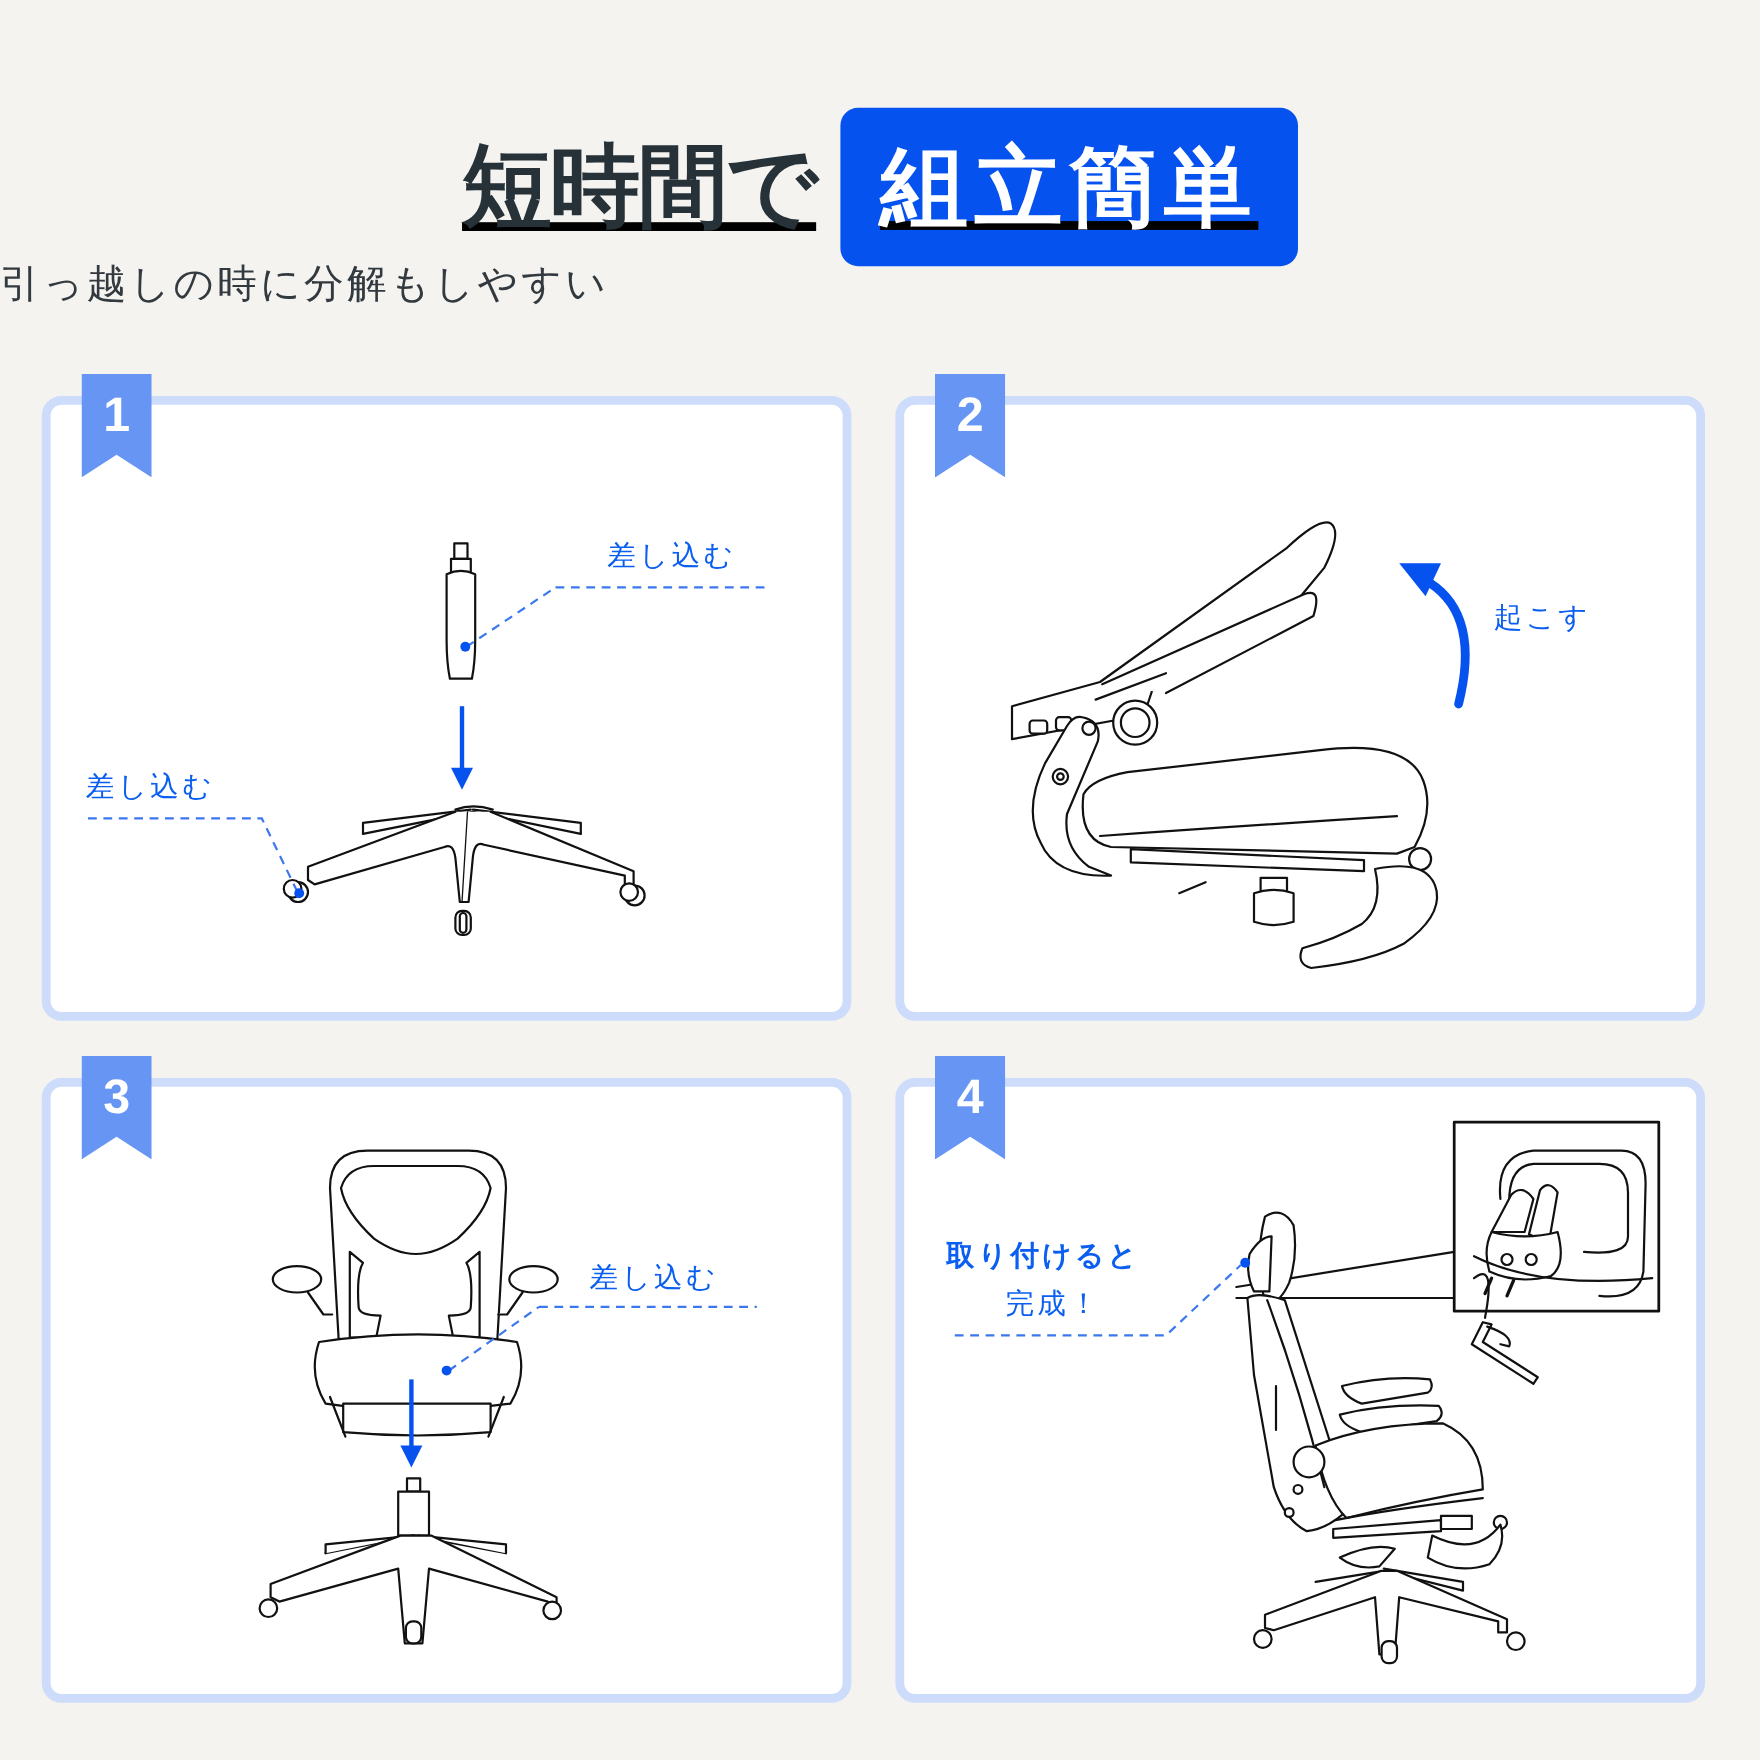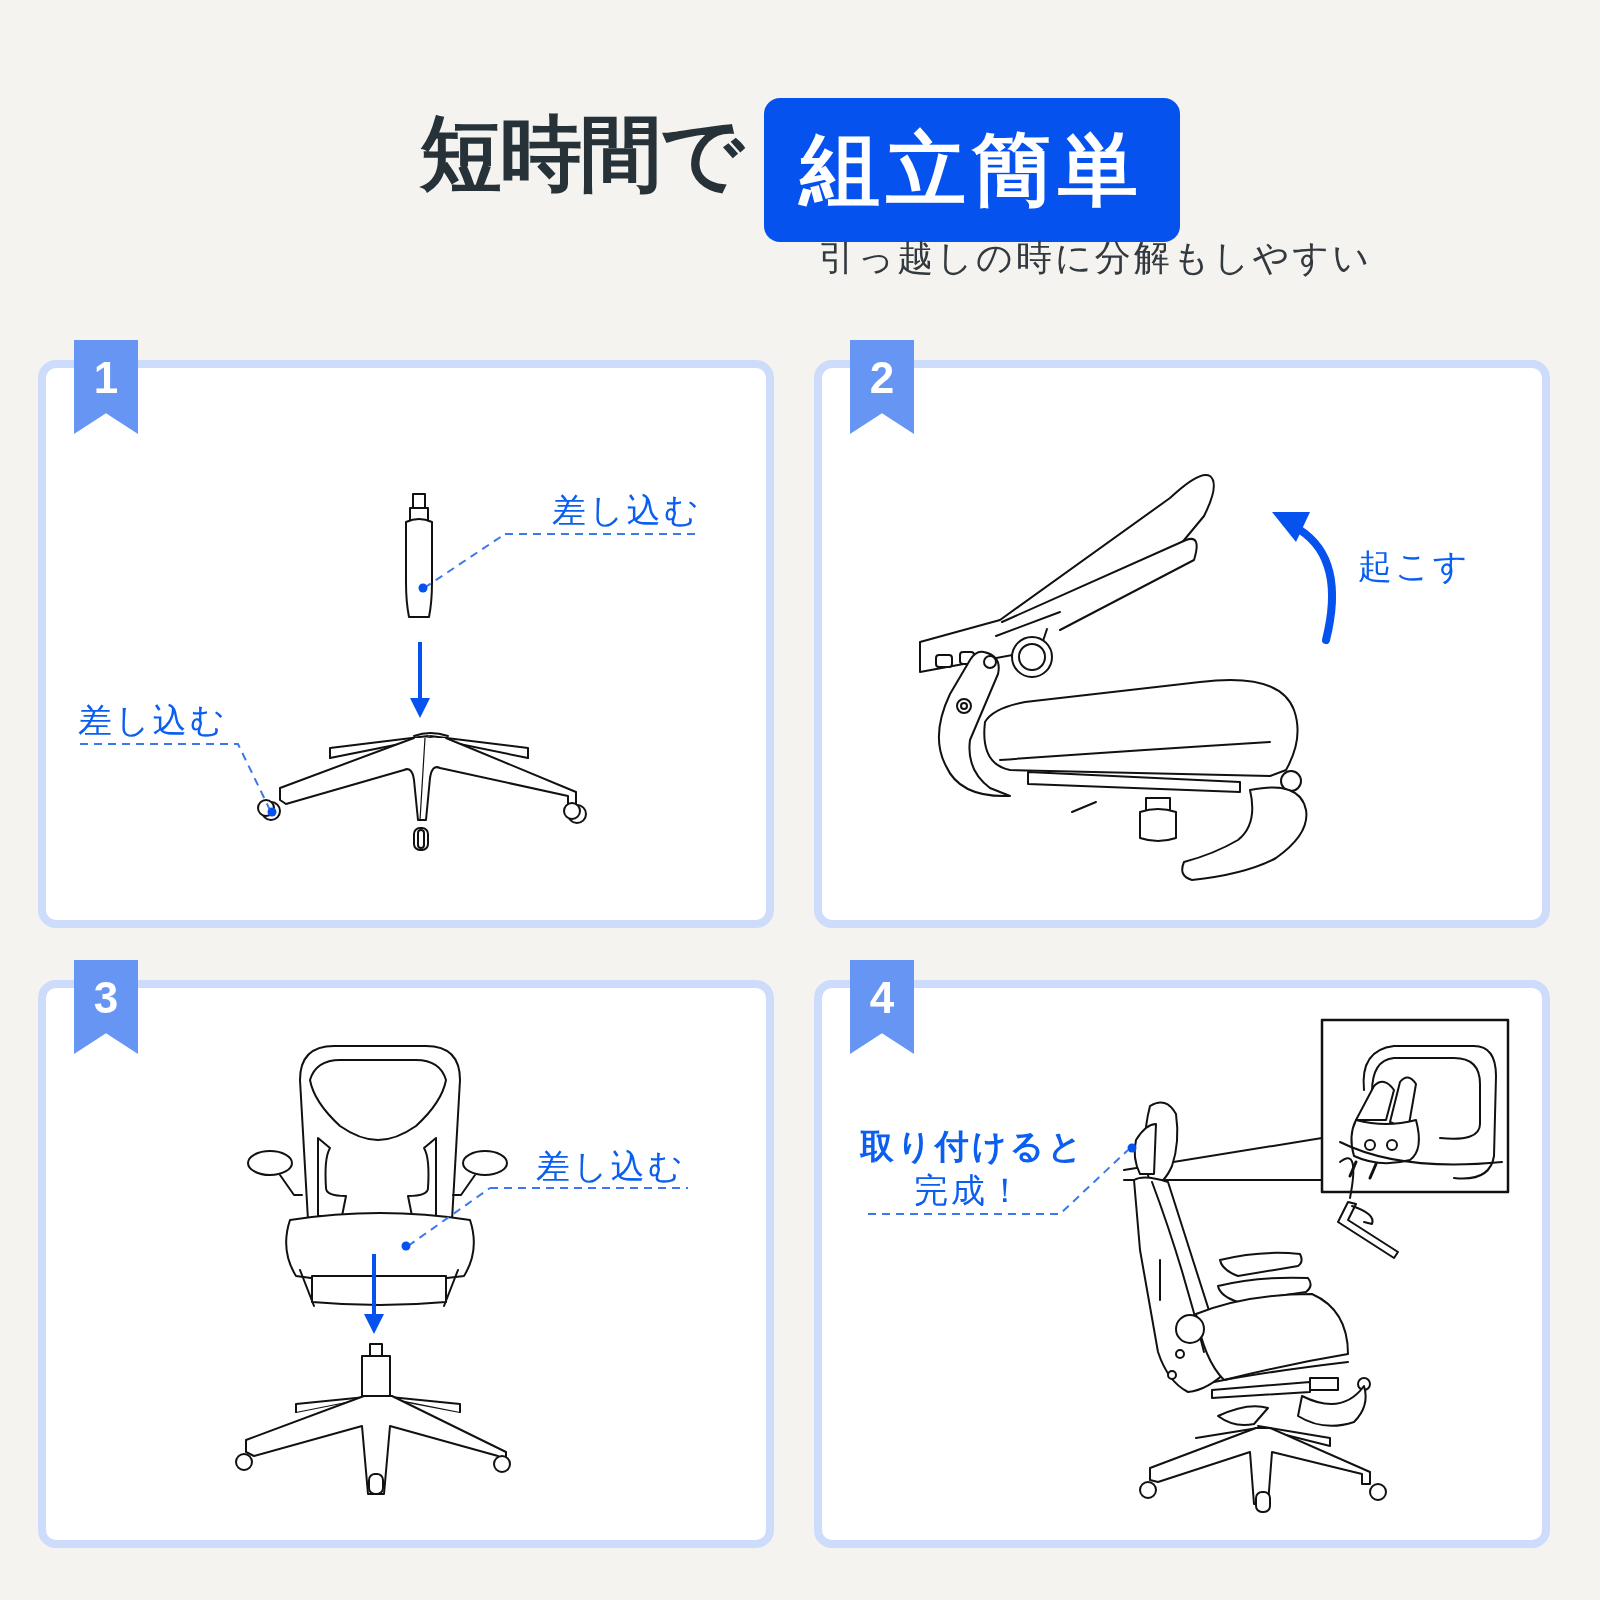--- a/index.html
+++ b/index.html
@@ -4,48 +4,48 @@
 <style>
   html, body { margin:0; padding:0; }
   body {
     width:1600px; height:1600px; position:relative; overflow:hidden;
     background:#f4f3f0;
     font-family:"DejaVu Sans", "Liberation Sans", sans-serif;
   }
   .header { position:absolute; left:0; top:0; width:1600px; height:320px; }
   .title-row {
     position:absolute; top:98px; left:0; width:1600px;
-    display:flex; justify-content:center; gap:22px;
+    display:flex; justify-content:center; align-items:center; gap:22px;text-decoration:underline;
   }
   .title-dark {
     font-size:82px; font-weight:bold; color:#263238; letter-spacing:-2px;
     line-height:112px;
   }
   .title-pill {
     background:#0652ef; color:#fff; border-radius:16px;
     padding:16px 36px; height:112px; line-height:112px;
     font-size:80px; font-weight:bold; letter-spacing:6px;
   }
   .subtitle {
-    position:absolute; top:234px; left:0; width:1372px; text-align:right;
+    position:absolute; top:234px; left:0; width:1372px; text-align:left;
     font-size:36px; color:#333a3f; letter-spacing:3px;
   }
   .card {
     position:absolute; box-sizing:border-box;
     background:#fff; border:8px solid #cddcfb; border-radius:18px;
   }
   .badge {
     position:absolute; width:64px; height:94px; background:#6795f4;
     clip-path:polygon(0 0,100% 0,100% 100%,50% 78%,0 100%);
     color:#fff; font-weight:bold; font-size:44px; text-align:center;
     line-height:76px;
     font-family:"Liberation Sans", sans-serif;
   }
   .label {
-    position:absolute; color:#0b5ff0; font-size:34px; letter-spacing:3px;
+    position:absolute; color:#0b5ff0; font-size:26px; letter-spacing:3px;
     white-space:nowrap;
   }
   .art { position:absolute; left:0; top:0; }
 </style>
 </head>
 <body>
 
 <div class="header">
   <div class="title-row">
     <span class="title-dark">短時間で</span>

